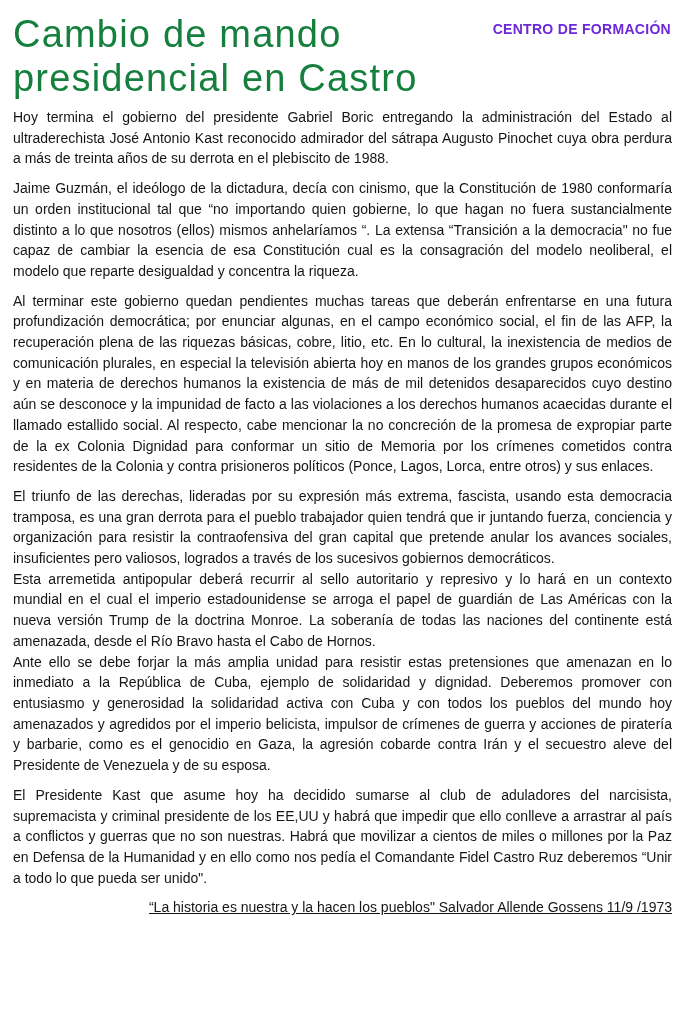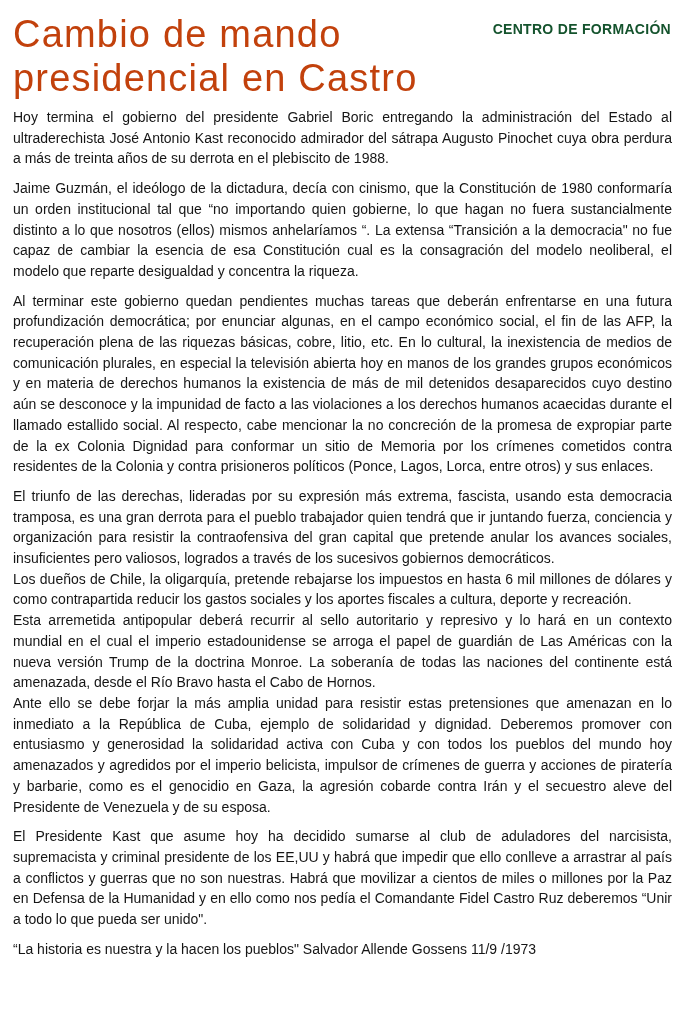--- a/index.html
+++ b/index.html
@@ -20,28 +20,28 @@
     justify-content: space-between;
     align-items: flex-start;
     margin-bottom: 7px;
   }
   .doc-title {
     margin: 0;
     font-size: 38px;
     font-weight: 400;
     line-height: 44px;
     letter-spacing: 1.2px;
-    color: #c2410c;
+    color: #15803d;
     white-space: nowrap;
   }
   .doc-title .title-line { display: block; }
   .org-logo {
     padding-top: 9px;
     padding-right: 1px;
-    color: #14532d;
+    color: #6d28d9;
     flex: none;
     margin-left: 36px;
   }
   .org-logo .logo-line1 {
     font-size: 14px;
     font-weight: 700;
     letter-spacing: 0.3px;
     line-height: 16px;
   }
   .org-logo .logo-line2 {
@@ -53,21 +53,23 @@
     letter-spacing: 0.5px;
   }
   .doc-body {
     font-size: 14px;
     line-height: 20.7px;
     text-align: justify;
   }
   .doc-body p { margin: 0 0 9px 0; }
   .doc-body p.tight { margin-bottom: 0; }
   .closing-quote {
+    text-align: right;
     margin: 0 0 13px 0 !important;
+    text-decoration: underline;
   }
 </style>
 </head>
 <body>
 
 <div class="page">
 
   <header class="doc-header">
     <h1 class="doc-title">
       <span class="title-line">Cambio de mando</span>
@@ -76,21 +78,20 @@
     <div class="org-logo">
       <div class="logo-line1">CENTRO DE FORMACIÓN</div>
     </div>
   </header>
 
   <main class="doc-body">
     <p>Hoy termina el gobierno del presidente Gabriel Boric entregando la administración del Estado al ultraderechista José Antonio Kast reconocido admirador del sátrapa Augusto Pinochet cuya obra perdura a más de treinta años de su derrota en el plebiscito de 1988.</p>
     <p>Jaime Guzmán, el ideólogo de la dictadura, decía con cinismo, que la Constitución de 1980 conformaría un orden institucional tal que “no importando quien gobierne, lo que hagan no fuera sustancialmente distinto a lo que nosotros (ellos) mismos anhelaríamos “. La extensa “Transición a la democracia" no fue capaz de cambiar la esencia de esa Constitución cual es la consagración del modelo neoliberal, el modelo que reparte desigualdad y concentra la riqueza.</p>
     <p>Al terminar este gobierno quedan pendientes muchas tareas que deberán enfrentarse en una futura profundización democrática; por enunciar algunas, en el campo económico social, el fin de las AFP, la recuperación plena de las riquezas básicas, cobre, litio, etc. En lo cultural, la inexistencia de medios de comunicación plurales, en especial la televisión abierta hoy en manos de los grandes grupos económicos y en materia de derechos humanos la existencia de más de mil detenidos desaparecidos cuyo destino aún se desconoce y la impunidad de facto a las violaciones a los derechos humanos acaecidas durante el llamado estallido social. Al respecto, cabe mencionar la no concreción de la promesa de expropiar parte de la ex Colonia Dignidad para conformar un sitio de Memoria por los crímenes cometidos contra residentes de la Colonia y contra prisioneros políticos (Ponce, Lagos, Lorca, entre otros) y sus enlaces.</p>
     <p class="tight">El triunfo de las derechas, lideradas por su expresión más extrema, fascista, usando esta democracia tramposa, es una gran derrota para el pueblo trabajador quien tendrá que ir juntando fuerza, conciencia y organización para resistir la contraofensiva del gran capital que pretende anular los avances sociales, insuficientes pero valiosos, logrados a través de los sucesivos gobiernos democráticos.</p>
-    <p class="tight">Los dueños de Chile, la oligarquía, pretende rebajarse los impuestos en hasta 6 mil millones de dólares y como contrapartida reducir los gastos sociales y los aportes fiscales a cultura, deporte y recreación.</p>
     <p class="tight">Esta arremetida antipopular deberá recurrir al sello autoritario y represivo y lo hará en un contexto mundial en el cual el imperio estadounidense se arroga el papel de guardián de Las Américas con la nueva versión Trump de la doctrina Monroe. La soberanía de todas las naciones del continente está amenazada, desde el Río Bravo hasta el Cabo de Hornos.</p>
     <p>Ante ello se debe forjar la más amplia unidad para resistir estas pretensiones que amenazan en lo inmediato a la República de Cuba, ejemplo de solidaridad y dignidad. Deberemos promover con entusiasmo y generosidad la solidaridad activa con Cuba y con todos los pueblos del mundo hoy amenazados y agredidos por el imperio belicista, impulsor de crímenes de guerra y acciones de piratería y barbarie, como es el genocidio en Gaza, la agresión cobarde contra Irán y el secuestro aleve del Presidente de Venezuela y de su esposa.</p>
     <p>El Presidente Kast que asume hoy ha decidido sumarse al club de aduladores del narcisista, supremacista y criminal presidente de los EE,UU y habrá que impedir que ello conlleve a arrastrar al país a conflictos y guerras que no son nuestras. Habrá que movilizar a cientos de miles o millones por la Paz en Defensa de la Humanidad y en ello como nos pedía el Comandante Fidel Castro Ruz deberemos “Unir a todo lo que pueda ser unido".</p>
     <p class="closing-quote">“La historia es nuestra y la hacen los pueblos" Salvador Allende Gossens 11/9 /1973</p>
 
   </main>
 
 </div>
 
 </body></html>

